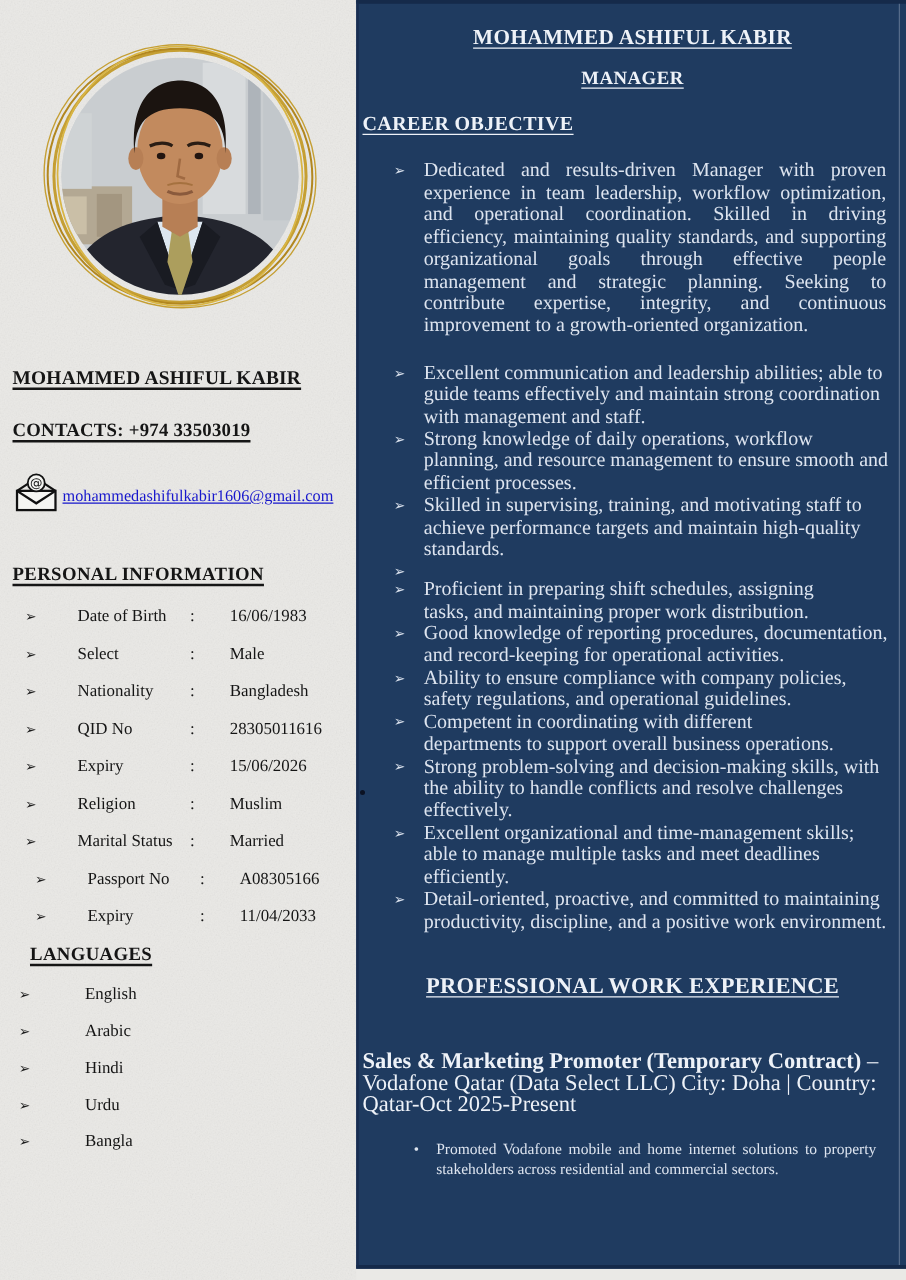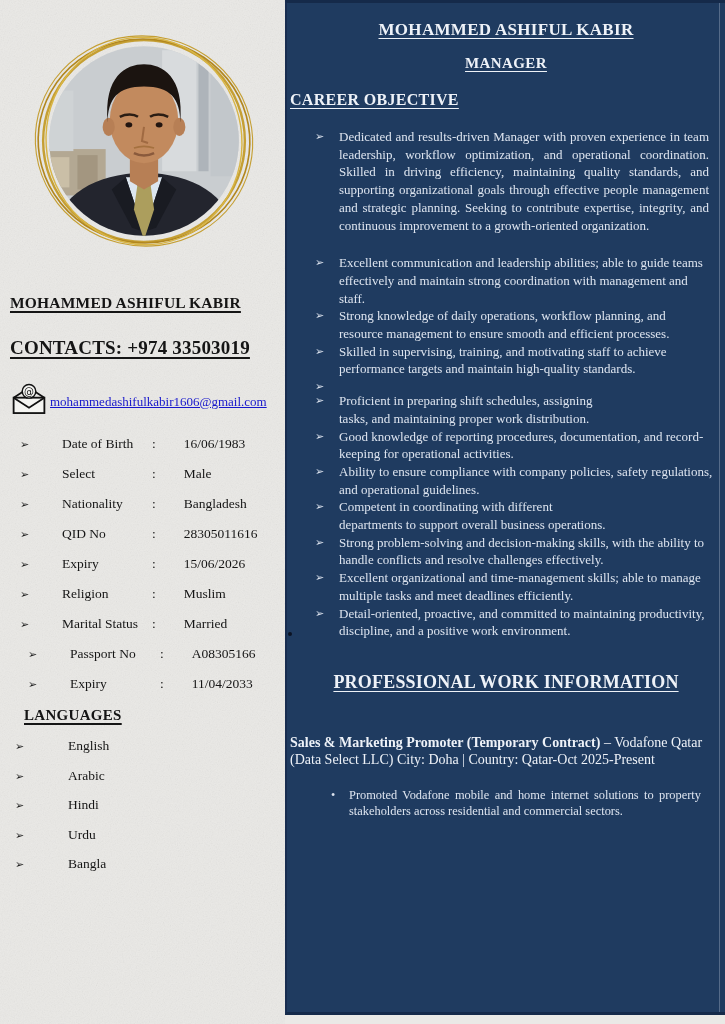--- a/index.html
+++ b/index.html
@@ -22,21 +22,21 @@
   .noise{position:absolute;left:0;top:0;width:100%;height:100%;opacity:.14;pointer-events:none;}
   .left-inner{position:relative;z-index:1;padding:0 8px 0 10px;}
   .photo-wrap{width:234px;height:234px;margin:24px auto 0 auto;position:relative;}
   .photo-wrap svg{display:block;}
   .l-name{
     font-size:15.5px;font-weight:bold;letter-spacing:.2px;margin:36px 0 0 0;
     text-decoration:underline;text-underline-offset:3px;text-decoration-thickness:1.5px;
     white-space:nowrap;
   }
   .l-contacts{
-    font-size:19px;font-weight:bold;letter-spacing:.2px;margin:25px 0 0 0;
+    font-size:15px;font-weight:bold;letter-spacing:.2px;margin:25px 0 0 0;
     text-decoration:underline;text-underline-offset:3px;text-decoration-thickness:1.5px;
     white-space:nowrap;
   }
   .row{display:flex;align-items:center;}
   .email-row{margin-top:24px;}
   .email-row .ico{width:40px;flex:0 0 40px;}
   .email-link{font-size:13px;color:var(--link);text-decoration:underline;word-break:break-all;}
   .loc-row{margin-top:25px;}
   .loc-row .ico{width:40px;flex:0 0 40px;padding-left:5px;}
   .loc-text{font-size:14px;}
@@ -77,32 +77,32 @@
     text-align:center;font-size:15px;font-weight:bold;color:var(--head-blue);
     letter-spacing:.4px;margin-top:15px;text-decoration:underline;text-underline-offset:3px;
   }
   .r-sechead{
     font-size:16px;font-weight:bold;color:var(--head-blue);letter-spacing:.3px;
     margin:19px 0 0 3px;text-decoration:underline;text-underline-offset:3px;
   }
   .bullet-item{display:flex;margin:5px 16px 0 28px;}
   .bullet-item .arrow{flex:0 0 24px;color:var(--on-blue);padding-top:3px;}
   .bullet-item p{
-    font-size:13px;line-height:17.7px;white-space:pre-line;
+    font-size:16px;line-height:17.7px;white-space:pre-line;
   }
   .objective{margin-top:19px;}
   .objective p{text-align:justify;}
   #skills-list{margin-top:20px;}
   #skills-list .bullet-item{margin-top:0;margin-right:12px;}
   .r-exphead{
     text-align:center;font-size:18px;font-weight:bold;color:var(--head-blue);
     letter-spacing:.2px;margin:32px 0 0 0;text-decoration:underline;text-underline-offset:3px;
   }
   .exp-line{
-    margin:41px 3px 0 3px;font-size:14px;line-height:17.5px;color:var(--head-blue);
+    margin:41px 3px 0 3px;font-size:18px;line-height:17.5px;color:var(--head-blue);
   }
   .exp-line b{font-weight:bold;}
   #exp-bullets{margin-top:18px;}
   .exp-bullet{display:flex;margin:0 24px 0 44px;}
   .exp-bullet .dot{flex:0 0 18px;font-size:12px;padding-top:1px;color:var(--on-blue);}
   .exp-bullet p{font-size:12.4px;line-height:16.5px;text-align:justify;}
   .stray-dot{
     position:absolute;left:1px;top:629px;width:4px;height:4px;border-radius:50%;
     background:#0b1223;
   }
@@ -182,20 +182,21 @@
             <rect x="4" y="16" width="34" height="17" fill="#f5f5f2" stroke="#111" stroke-width="2"></rect>
             <path d="M4,16 L21,27 L38,16" fill="none" stroke="#111" stroke-width="2"></path>
             <circle cx="21" cy="9" r="7.5" fill="#f5f5f2" stroke="#111" stroke-width="1.6"></circle>
             <text x="21" y="13" text-anchor="middle" font-size="11" font-family="DejaVu Sans, sans-serif" fill="#111">@</text>
           </svg>
         </span>
         <a class="email-link" href="#">mohammedashifulkabir1606@gmail.com</a>
       </div>
 
 
+      <h2 class="l-sechead">PERSONAL INFORMATION</h2>
       <div id="pi-rows">
           <div class="pi-row">
             <span class="arrow">➢</span>
             <span class="pi-label">Date of Birth</span>
             <span class="pi-sep">:</span>
             <span class="pi-value">16/06/1983</span>
           </div>
           <div class="pi-row">
             <span class="arrow">➢</span>
             <span class="pi-label">Select</span>
@@ -323,21 +324,21 @@
         <div class="bullet-item">
           <span class="arrow">➢</span>
           <p>Excellent organizational and time-management skills; able to manage multiple tasks and meet deadlines efficiently.</p>
         </div>
         <div class="bullet-item">
           <span class="arrow">➢</span>
           <p>Detail-oriented, proactive, and committed to maintaining productivity, discipline, and a positive work environment.</p>
         </div>
       </div>
 
-    <h3 class="r-exphead">PROFESSIONAL WORK INFORMATION</h3>
+    <h3 class="r-exphead">PROFESSIONAL WORK EXPERIENCE</h3>
     <p class="exp-line"><b>Sales &amp; Marketing Promoter (Temporary Contract)</b><span> – Vodafone Qatar (Data Select LLC) City: Doha | Country: Qatar-Oct 2025-Present</span></p>
     <div id="exp-bullets">
         <div class="exp-bullet">
           <span class="dot">•</span>
           <p>Promoted Vodafone mobile and home internet solutions to property stakeholders across residential and commercial sectors.</p>
         </div>
       </div>
 
     <span class="stray-dot"></span>
   </section>

